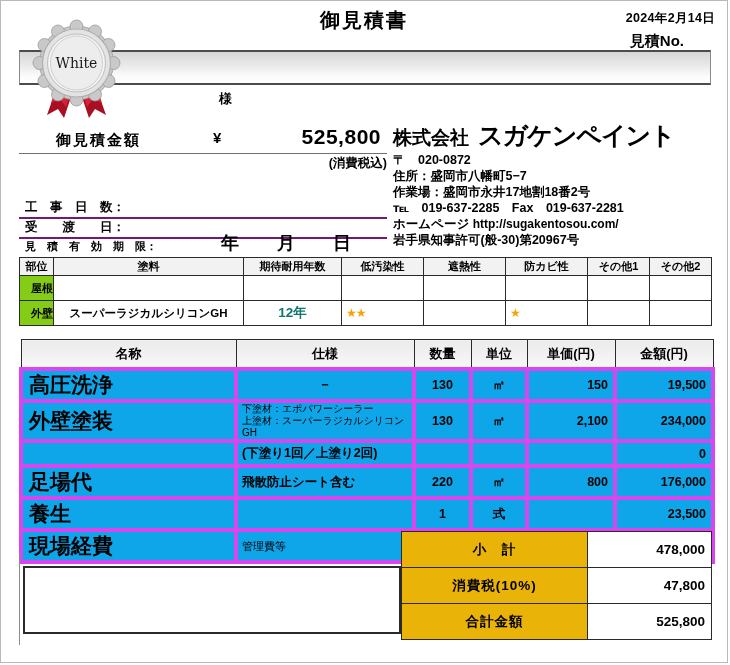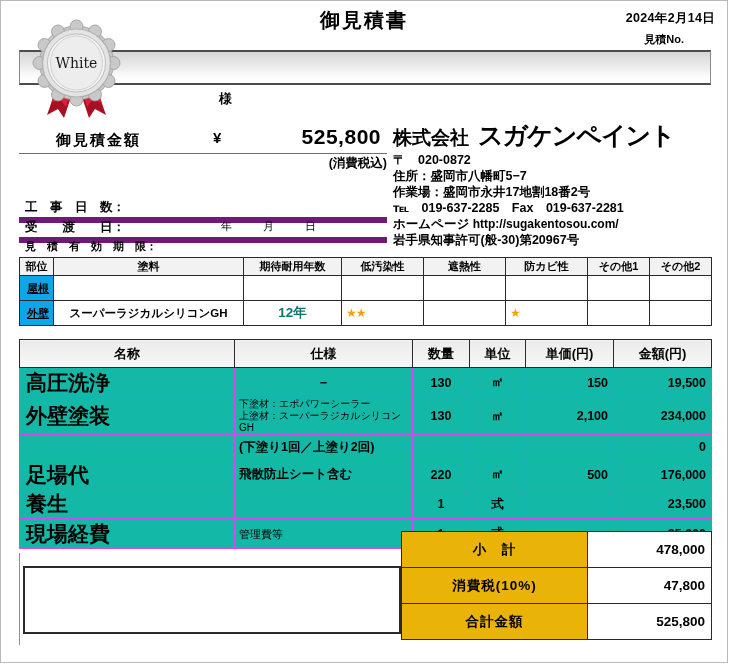--- a/index.html
+++ b/index.html
@@ -14,21 +14,21 @@
     background:#fff;
   }
 
   
   .date{
     position:absolute;right:12px;top:9px;
     font-size:12.5px;font-weight:bold;letter-spacing:.3px;
   }
   .quote-no{
     position:absolute;right:43px;top:31px;
-    font-size:11px;font-weight:bold;
+    font-size:15px;font-weight:bold;
   }
 
   
   .title-bar{
     position:absolute;left:18px;top:49px;width:692px;height:35px;
     box-sizing:border-box;
     border-top:2px solid #4c4c4c;border-bottom:2px solid #4c4c4c;
     border-left:1px solid #8a8a8a;border-right:1px solid #8a8a8a;
     background:linear-gradient(180deg,#d6d6d6 0%,#e9e9e9 42%,#fbfbfb 78%,#ffffff 100%);
   }
@@ -63,27 +63,27 @@
     border-bottom:1px solid #6f6f6f;
   }
   .amt-tax{
     position:absolute;left:186px;top:154px;width:200px;
     text-align:right;font-size:12.5px;font-weight:bold;
   }
 
   
   .frow{
     position:absolute;left:18px;width:368px;
-    border-bottom:6px solid #701a75;height:20px;
+    border-bottom:2px solid #701a75;height:20px;
   }
   .frow .lbl{
     position:absolute;left:6px;top:2px;font-size:12.5px;font-weight:bold;
   }
   .frow .ymd{
-    position:absolute;left:202px;top:2px;font-size:11px;font-weight:normal;letter-spacing:10px;
+    position:absolute;left:202px;top:14px;font-size:18px;font-weight:bold;letter-spacing:10px;
   }
 
   
   .co{position:absolute;left:392px;top:118px;width:330px;}
   .co-name{font-size:19px;font-weight:bold;white-space:nowrap;letter-spacing:0px;}
   .co-name .brand{font-size:25px;letter-spacing:-1px;margin-left:9px;
     font-family:"DejaVu Sans","Liberation Sans",sans-serif;}
   .co-line{font-size:12.5px;font-weight:bold;line-height:16px;white-space:nowrap;}
   .co-line .thin{font-weight:bold;font-size:12px;}
 
@@ -92,37 +92,37 @@
   .spec{
     position:absolute;left:18px;top:256px;width:692px;
     table-layout:fixed;
   }
   .spec th,.spec td{
     border:1px solid #2a2a2a;font-size:11px;font-weight:bold;
     text-align:center;padding:0;margin-left:35px;
   }
   .spec th{background:#f2f2f2;height:17px;}
   .spec td{height:24px;background:#fff;}
-  .spec td.part{background:#0ea5e9;text-align:center;padding-left:3px;width:34px;text-decoration:underline;}
+  .spec td.part{background:#84cc16;text-align:right;padding-left:3px;width:34px;}
   .spec td.paint{font-size:11.5px;}
   .spec td.years{color:#0f766e;font-size:13.5px;}
   .spec td.stars{text-align:left;padding-left:4px;color:#f5a300;font-size:12px;letter-spacing:-1px;}
 
   
   .items{
     position:absolute;left:18px;top:338px;width:692px;
     table-layout:fixed;
   }
   .items th{
     border:1px solid #2a2a2a;
     background:linear-gradient(180deg,#ebebeb 0%,#f7f7f7 100%);
     font-size:13px;font-weight:bold;height:25px;text-align:center;
   }
   .items td{
-    border:1px solid #d946ef;font-size:12px;background:#14b8a6;padding:0 4px;
+    border:4px solid #d946ef;font-size:12px;background:#0ea5e9;padding:0 4px;
   }
   .items td.name{font-size:21px;font-weight:bold;padding-left:6px;letter-spacing:0px;}
   .items td.spec2{font-size:10px;font-weight:normal;line-height:12px;padding-left:4px;}
   .items td.spec2b{font-size:12.5px;font-weight:bold;padding-left:4px;}
   .items td.ctr{text-align:center;font-size:12.5px;font-weight:bold;}
   .items td.num{text-align:right;font-size:12.5px;font-weight:bold;padding-right:5px;}
 
   
   .totals{
     position:absolute;left:400px;top:530px;width:310px;
@@ -310,21 +310,21 @@
       <td class="ctr"></td>
       <td class="num"></td>
       <td class="num">0</td>
     </tr>
 
     <tr style="height:30px">
       <td class="name">足場代</td>
       <td class="spec2b">飛散防止シート含む</td>
       <td class="ctr">220</td>
       <td class="ctr">㎡</td>
-      <td class="num">500</td>
+      <td class="num">800</td>
       <td class="num">176,000</td>
     </tr>
 
     <tr style="height:28px">
       <td class="name">養生</td>
       <td class="spec2b"></td>
       <td class="ctr">1</td>
       <td class="ctr">式</td>
       <td class="num"></td>
       <td class="num">23,500</td>

